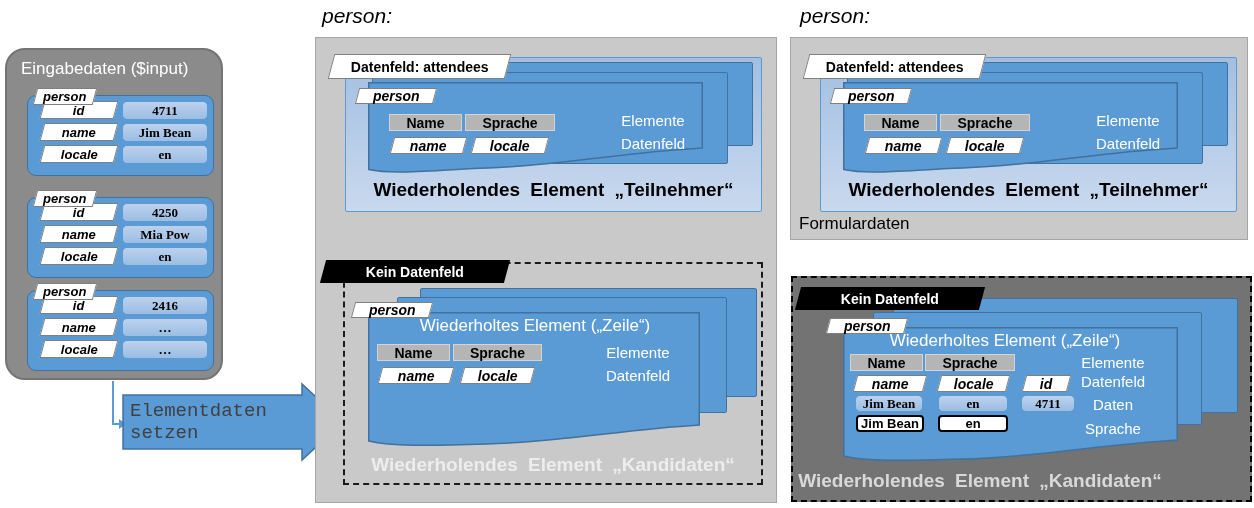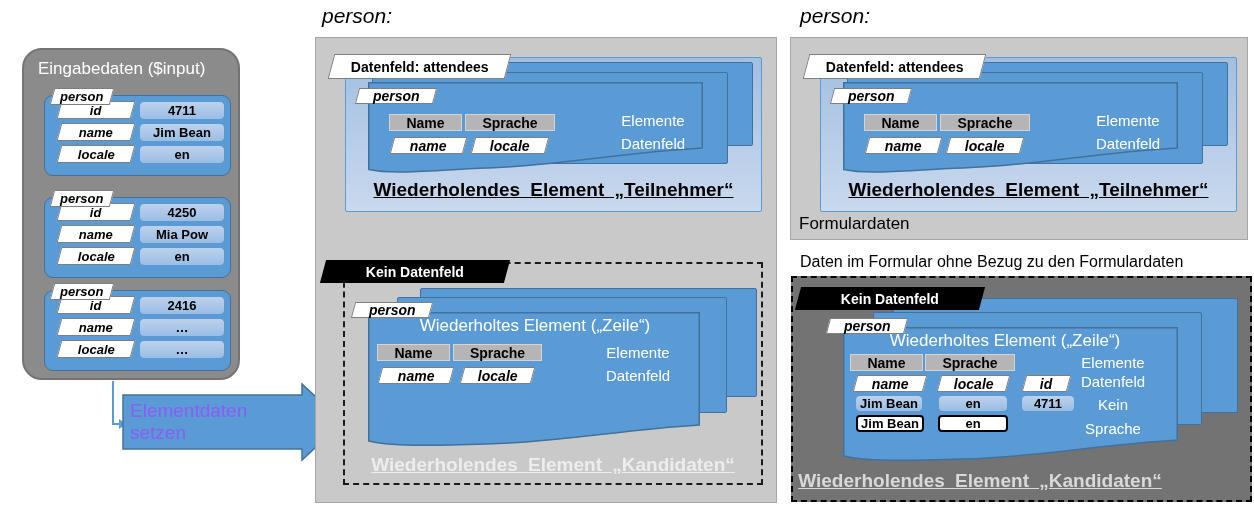--- a/index.html
+++ b/index.html
@@ -24,55 +24,55 @@
   .tab-white{background:#fff;border:1px solid #7f7f7f;}
   .tab-black{background:#000;color:#fff;}
   .tab-bold{font-size:14px;font-weight:bold;}
   .tab-field{font-size:14px;font-weight:bold;font-style:italic;}
   .tab-field-sm{font-size:13px;font-weight:bold;font-style:italic;}
 
   
   .gchip{background:#B5B5B5;border:1px solid #D4D4D4;display:flex;align-items:center;justify-content:center;
          font-size:14px;font-weight:bold;}
   .vchip{background:linear-gradient(180deg,#BDD1EC,#9ABDE4);border:1px solid #5B9BD5;border-radius:5px;
-         display:flex;align-items:center;justify-content:center;font-size:13px;font-weight:bold;}
+         display:flex;align-items:center;justify-content:center;font-size:13px;font-weight:bold;font-family:Liberation Serif, serif;}
   .dchip{background:#fff;border:2px solid #000;border-radius:4px;display:flex;align-items:center;justify-content:center;
          font-size:13px;font-weight:bold;}
 
   
   .sec-title{font-style:italic;font-size:21px;}
   .wlabel{color:#fff;font-size:15px;text-align:center;}
   .card-title{color:#fff;font-size:17px;text-align:center;white-space:nowrap;}
-  .caption{font-size:19px;font-weight:600;text-align:center;word-spacing:5px;white-space:nowrap;text-decoration:underline;}
+  .caption{font-size:19px;font-weight:600;text-align:center;word-spacing:5px;white-space:nowrap;}
   .cap-light{color:#EDEDED;}
   .cap-gray{color:#D9D9D9;}
   .note-text{font-size:16px;}
   .plain-label{font-size:17px;}
   .input-title{color:#fff;font-size:17px;}
 
   
   .record{position:absolute;left:20px;width:185px;}
   .rtab{position:absolute;left:8px;top:0;width:58px;height:15px;z-index:2;}
   .rbody{position:absolute;left:0;top:7px;width:185px;height:79px;}
   .frow{position:absolute;display:flex;gap:6px;}
   .flab{width:72px;height:16px;}
   .fval{width:84px;height:17px;}
 
   
   .cline{background:#5B9BD5;}
   .ctri{width:0;height:0;border-left:7px solid #5B9BD5;border-top:5px solid transparent;border-bottom:5px solid transparent;}
 
-  .arrow-label{color:#8b5cf6;font-size:19px;display:flex;align-items:center;justify-content:center;}
+  .arrow-label{color:#404040;font-size:19px;display:flex;align-items:center;justify-content:center;font-family:Liberation Mono, monospace;}
 </style>
 </head>
 <body>
 
 <div class="canvas">
 
-  <div class="abs input-panel" style="left:22px;top:48px;width:218px;height:332px;padding-left:8px;">
+  <div class="abs input-panel" style="left:5px;top:48px;width:218px;height:332px;padding-left:8px;">
     <div class="abs input-title" style="left:14px;top:9px;">Eingabedaten ($input)</div>
 
     <div class="record" style="top:38px;">
       <div class="rtab tab tab-white tab-field-sm">
           <span>person</span>
         </div>
       <div class="rbody rcard">
         <div class="frow" style="left:14px;top:5px;">
           <div class="tab tab-white tab-field-sm flab">
               <span>id</span>
@@ -229,21 +229,20 @@
       <span>name</span>
     </div>
   <div class="abs tab tab-white tab-field" style="left:948px;top:137px;width:74px;height:17px;">
       <span>locale</span>
     </div>
   <div class="abs wlabel" style="left:1075px;top:112px;width:106px;">Elemente</div>
   <div class="abs wlabel" style="left:1075px;top:135px;width:106px;">Datenfeld</div>
   <div class="abs caption" style="left:820px;top:179px;width:417px;">Wiederholendes Element „Teilnehmer“</div>
   <div class="abs plain-label" style="left:799px;top:214px;">Formulardaten</div>
 
-  <div class="abs note-text" style="left:800px;top:253px;">Daten im Formular ohne Bezug zu den Formulardaten</div>
 
   <div class="abs panel-dark" style="left:791px;top:276px;width:461px;height:226px;"></div>
   <div class="abs back-card" style="left:893px;top:298px;width:345px;height:115px;"></div>
   <div class="abs back-card" style="left:873px;top:312px;width:329px;height:113px;"></div>
   <svg class="abs" style="left:843px;top:327px;" width="335" height="136" viewBox="0 0 335 136">
     <path d="M0.75,0.75 H334.25 V113 C252,118 198,130 119,132 C64,133.5 26,135 0.75,129 Z" fill="#5B9BD5" stroke="#41719C" stroke-width="1.5"></path>
   </svg>
   <div class="abs tab tab-black tab-bold" style="left:798px;top:287px;width:184px;height:23px;">
       <span>Kein Datenfeld</span>
     </div>
@@ -262,17 +261,17 @@
   <div class="abs tab tab-white tab-field" style="left:1024px;top:375px;width:45px;height:17px;">
       <span>id</span>
     </div>
   <div class="abs vchip" style="left:855px;top:395px;width:68px;height:17px;">Jim Bean</div>
   <div class="abs vchip" style="left:938px;top:395px;width:70px;height:17px;">en</div>
   <div class="abs vchip" style="left:1021px;top:395px;width:54px;height:17px;">4711</div>
   <div class="abs dchip" style="left:856px;top:415px;width:68px;height:17px;">Jim Bean</div>
   <div class="abs dchip" style="left:938px;top:415px;width:70px;height:17px;">en</div>
   <div class="abs wlabel" style="left:1060px;top:354px;width:106px;">Elemente</div>
   <div class="abs wlabel" style="left:1060px;top:373px;width:106px;">Datenfeld</div>
-  <div class="abs wlabel" style="left:1060px;top:396px;width:106px;">Kein</div>
+  <div class="abs wlabel" style="left:1060px;top:396px;width:106px;">Daten</div>
   <div class="abs wlabel" style="left:1060px;top:420px;width:106px;">Sprache</div>
   <div class="abs caption cap-gray" style="left:795px;top:470px;width:370px;">Wiederholendes Element „Kandidaten“</div>
 
 </div>
 
 </body></html>

